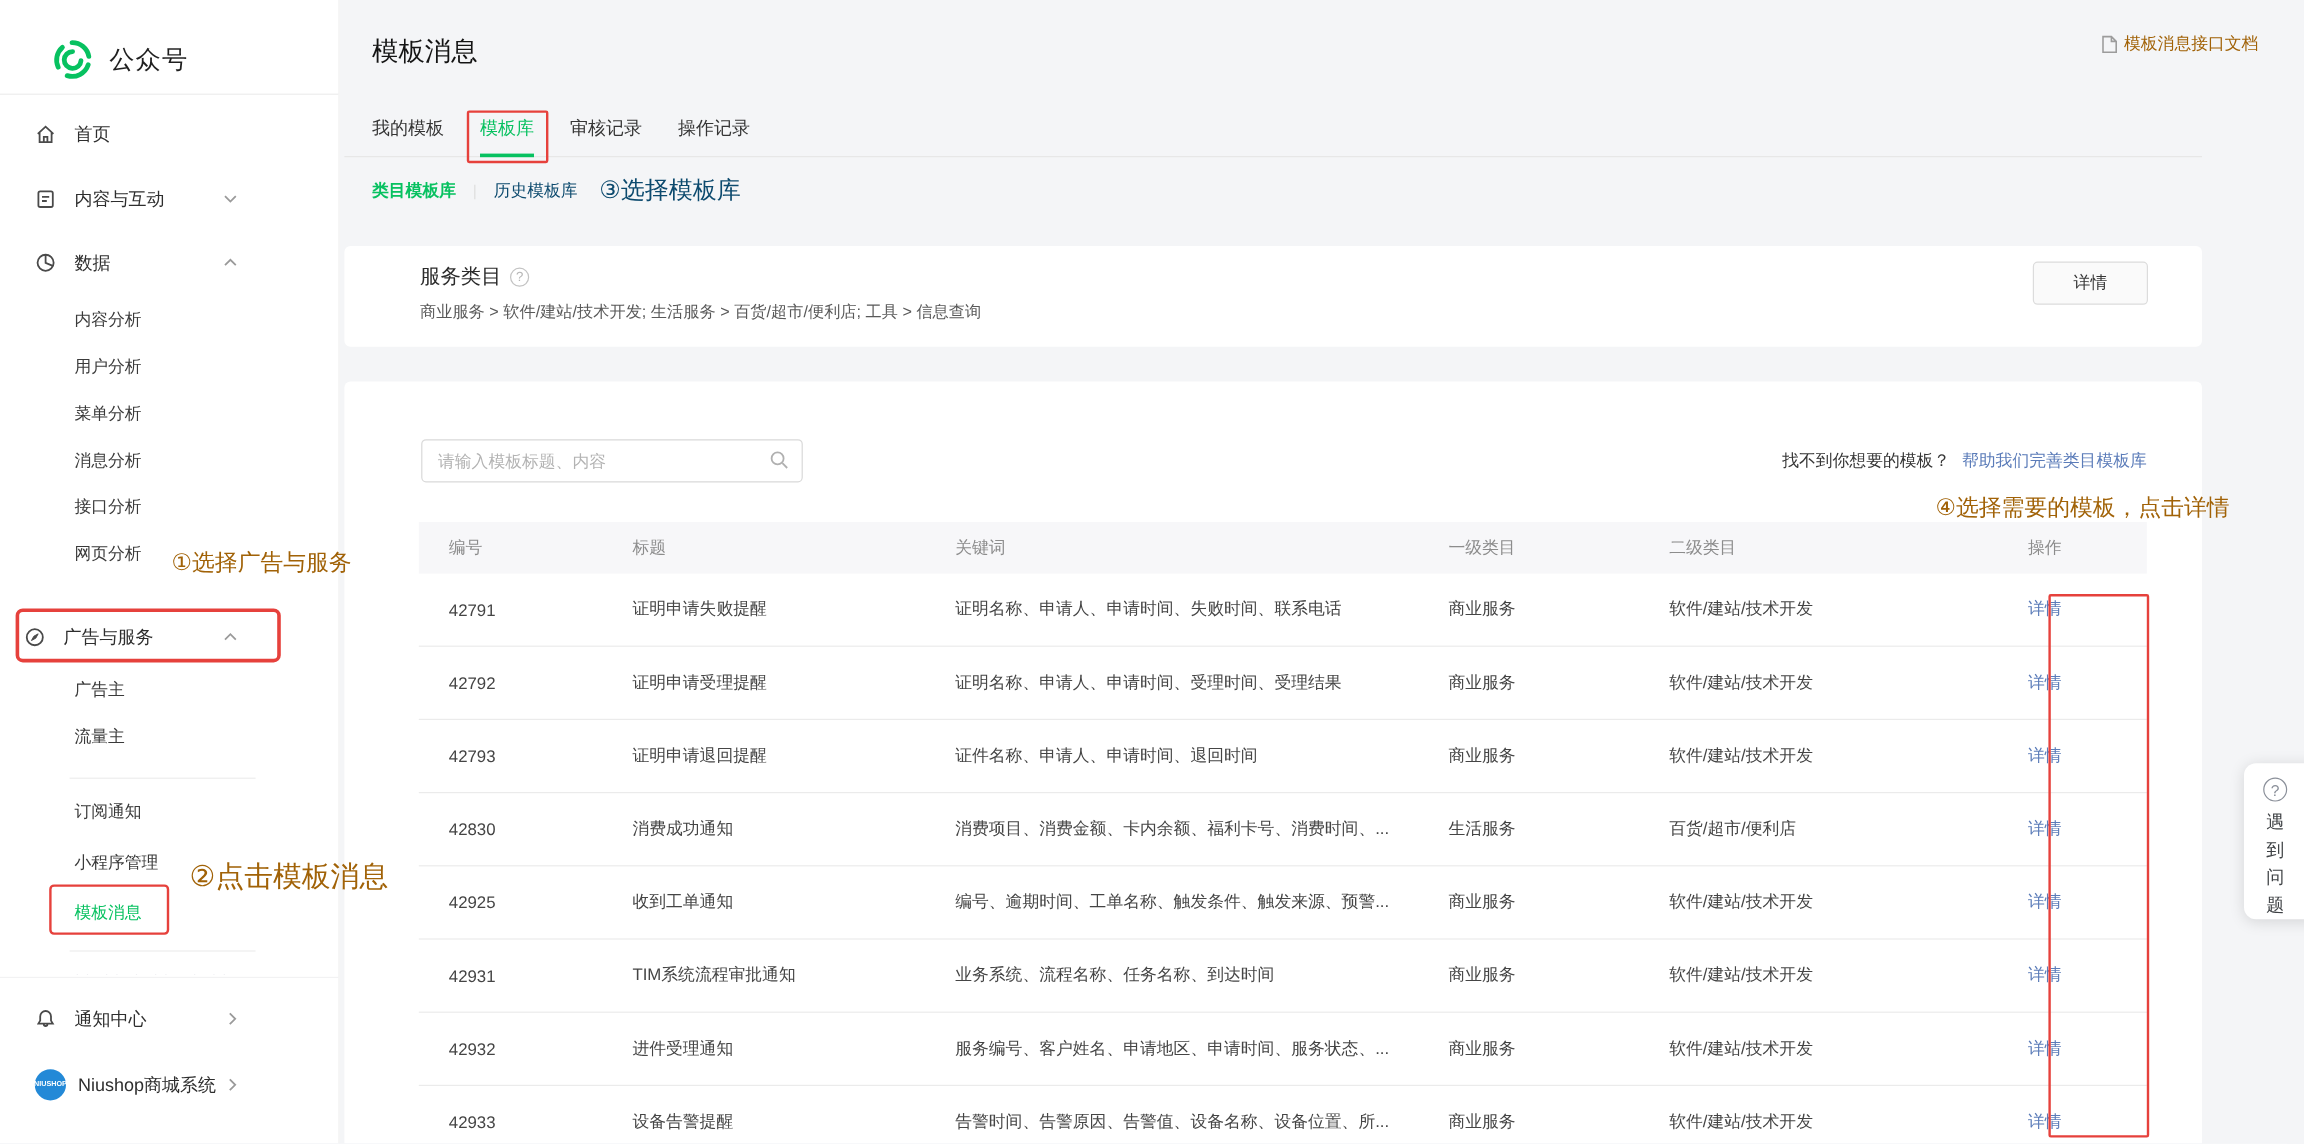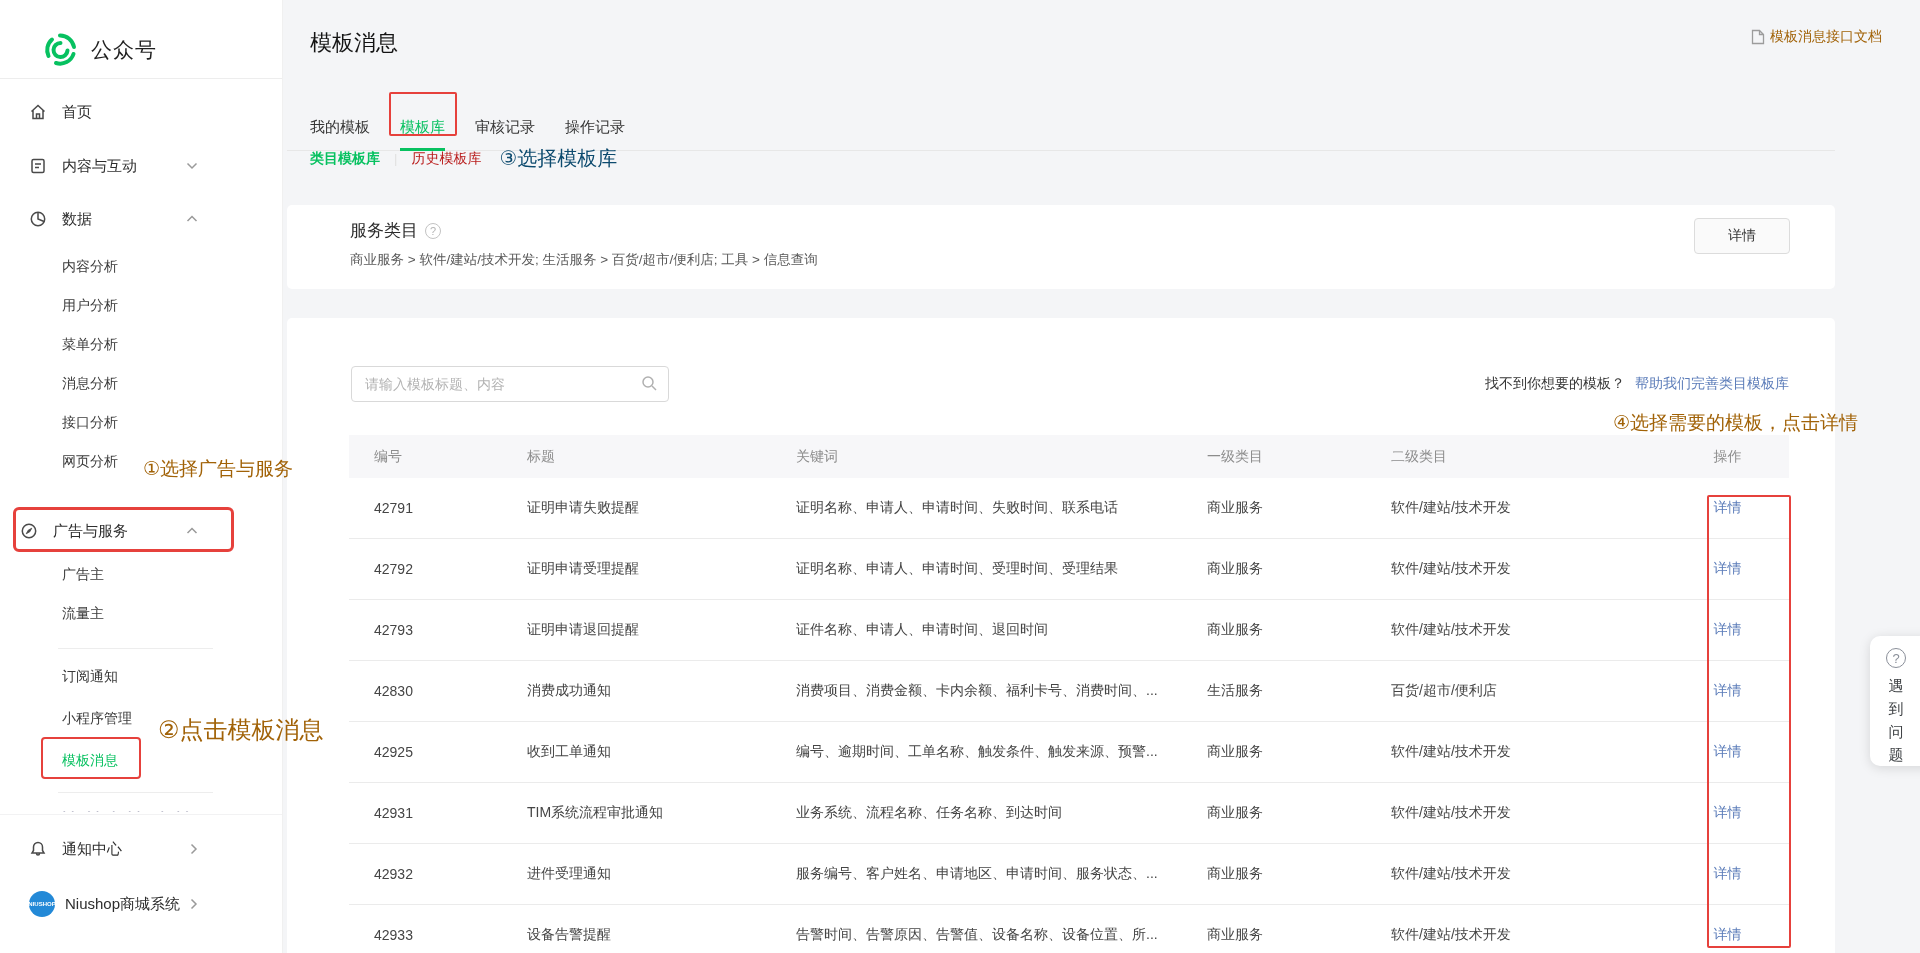--- a/index.html
+++ b/index.html
@@ -24,27 +24,27 @@
   .shop-logo { width:26px; height:26px; border-radius:50%; background:#2389d7; color:#fff; font-size:6px; font-weight:bold; display:flex; align-items:center; justify-content:center; margin-right:10px; letter-spacing:0; }
   .sb-bottom-item { position:relative; display:flex; align-items:center; height:40px; padding-left:29px; font-size:15px; color:#2e2e2e; cursor:pointer; }
   .sb-bottom-item .chev { position:absolute; left:190px; top:50%; transform:translateY(-50%); display:inline-flex; }
 
   
   .doc-link { position:absolute; top:28px; right:38px; display:flex; align-items:center; font-size:14px; color:#a16207; cursor:pointer; z-index:1; }
   .doc-link svg { margin-right:5px; }
   .page-title { position:absolute; top:28px; left:310px; font-size:22px; font-weight:500; color:#141414; }
 
   
-  .tabs { position:absolute; top:104px; left:287px; width:1548px; height:47px; border-bottom:1px solid #e7e7e7; display:flex; align-items:flex-start; padding-left:23px; }
+  .tabs { position:absolute; top:84px; left:287px; width:1548px; height:47px; border-bottom:1px solid #e7e7e7; display:flex; align-items:flex-start; padding-left:23px; }
   .tab { position:relative; height:47px; display:flex; align-items:center; font-size:15px; color:#353535; margin-right:30px; cursor:pointer; }
   .tab.active { color:#07c160; }
   .tab.active::after { content:""; position:absolute; left:0; right:0; bottom:0; height:3px; background:#07c160; }
 
   .subtabs { position:absolute; top:145px; left:310px; display:flex; align-items:center; }
-  .subtab { font-size:14px; color:#b91c1c; cursor:pointer; }
+  .subtab { font-size:14px; color:#0c4a6e; cursor:pointer; }
   .subtab.active { color:#07c160; font-weight:600; }
   .subtab-sep { color:#e0e0e0; margin:0 14px; font-size:13px; }
 
   
   .card { position:absolute; left:287px; width:1548px; background:#fff; border-radius:5px; }
   .card1 { top:205px; height:84px; }
   .card1-title { position:absolute; left:63px; top:14px; font-size:17px; font-weight:500; color:#2b2b2b; display:flex; align-items:center; }
   .q-icon { width:16px; height:16px; border:1px solid #c3c3c3; border-radius:50%; color:#b5b5b5; font-size:11px; display:inline-flex; align-items:center; justify-content:center; margin-left:7px; font-weight:400; cursor:pointer; }
   .breadcrumb { position:absolute; left:63px; top:46px; font-size:13.5px; color:#595959; }
   .detail-btn { position:absolute; right:45px; top:13px; width:96px; height:36px; background:#fafafa; border:1px solid #dcdcdc; border-radius:4px; font-size:14px; color:#363636; display:flex; align-items:center; justify-content:center; cursor:pointer; }
@@ -58,21 +58,21 @@
   .help-line { position:absolute; right:46px; top:57px; font-size:14px; color:#353535; }
   .help-link { color:#5b7cb9; cursor:pointer; margin-left:6px; }
 
   .thead { position:absolute; left:62px; top:117px; width:1440px; height:43px; background:#f7f7f9; display:flex; align-items:center; }
   .tbody { position:absolute; left:62px; top:160px; width:1440px; }
   .t-row { display:flex; align-items:center; height:61px; border-bottom:1px solid #ebebeb; }
   .cell { padding-left:25px; font-size:14px; color:#454545; overflow:hidden; white-space:nowrap; }
   .thead .cell { color:#8c8c8c; }
   .c-id { width:153px; } .c-title { width:269px; } .c-kw { width:411px; }
   .c-cat1 { width:184px; } .c-cat2 { width:324px; }
-  .c-op { width:99px; padding-left:0; padding-right:24px; text-align:center; }
+  .c-op { width:99px; padding-left:0; padding-right:24px; text-align:left; }
   .detail-link { color:#5b7cb9; cursor:pointer; }
 
   
   .red-box { position:absolute; border:2px solid #e6413c; border-radius:4px; z-index:5; pointer-events:none; }
   .box-ads { left:13px; top:507px; width:221px; height:45px; border-width:3px; border-radius:6px; }
   .box-tpl { left:41px; top:737px; width:100px; height:42px; }
   .box-tab { left:389px; top:92px; width:68px; height:44px; border-radius:2px; }
   .box-op  { left:1707px; top:495px; width:84px; height:453px; border-radius:2px; }
   .red-note { position:absolute; color:#a16207; z-index:5; font-weight:500; white-space:nowrap; }
   .note1 { left:143px; top:456px; font-size:19px; }

